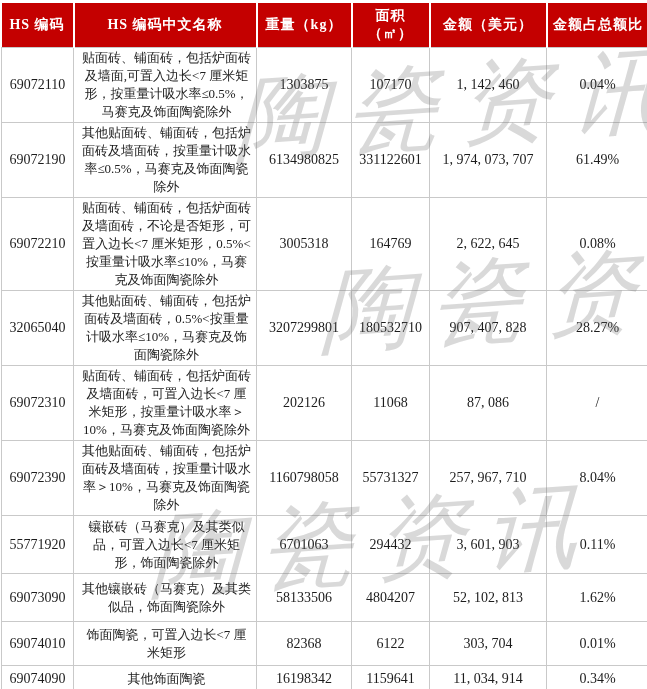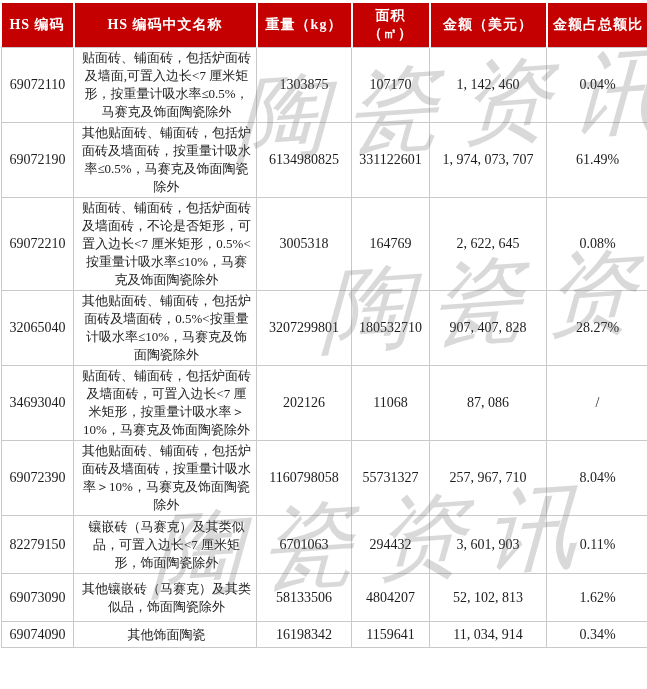--- a/index.html
+++ b/index.html
@@ -89,50 +89,58 @@
       </tr>
       <tr class="h74">
         <td>32065040</td>
         <td class="name">其他贴面砖、铺面砖，包括炉面砖及墙面砖，0.5%&lt;按重量计吸水率≤10%，马赛克及饰面陶瓷除外</td>
         <td>3207299801</td>
         <td>180532710</td>
         <td>907, 407, 828</td>
         <td>28.27%</td>
       </tr>
       <tr class="h73">
-        <td>34693040</td>
+        <td>69072310</td>
         <td class="name">贴面砖、铺面砖，包括炉面砖及墙面砖，可置入边长&lt;7 厘米矩形，按重量计吸水率＞10%，马赛克及饰面陶瓷除外</td>
         <td>202126</td>
         <td>11068</td>
         <td>87, 086</td>
         <td>/</td>
       </tr>
       <tr class="h73">
         <td>69072390</td>
         <td class="name">其他贴面砖、铺面砖，包括炉面砖及墙面砖，按重量计吸水率＞10%，马赛克及饰面陶瓷除外</td>
         <td>1160798058</td>
         <td>55731327</td>
         <td>257, 967, 710</td>
         <td>8.04%</td>
       </tr>
       <tr class="h58">
-        <td>82279150</td>
+        <td>55771920</td>
         <td class="name">镶嵌砖（马赛克）及其类似品，可置入边长&lt;7 厘米矩形，饰面陶瓷除外</td>
         <td>6701063</td>
         <td>294432</td>
         <td>3, 601, 903</td>
         <td>0.11%</td>
       </tr>
       <tr class="h48">
         <td>69073090</td>
         <td class="name">其他镶嵌砖（马赛克）及其类似品，饰面陶瓷除外</td>
         <td>58133506</td>
         <td>4804207</td>
         <td>52, 102, 813</td>
         <td>1.62%</td>
+      </tr>
+      <tr class="h44">
+        <td>69074010</td>
+        <td class="name">饰面陶瓷，可置入边长&lt;7 厘米矩形</td>
+        <td>82368</td>
+        <td>6122</td>
+        <td>303, 704</td>
+        <td>0.01%</td>
       </tr>
       <tr class="h26">
         <td>69074090</td>
         <td class="name">其他饰面陶瓷</td>
         <td>16198342</td>
         <td>1159641</td>
         <td>11, 034, 914</td>
         <td>0.34%</td>
       </tr>
 

